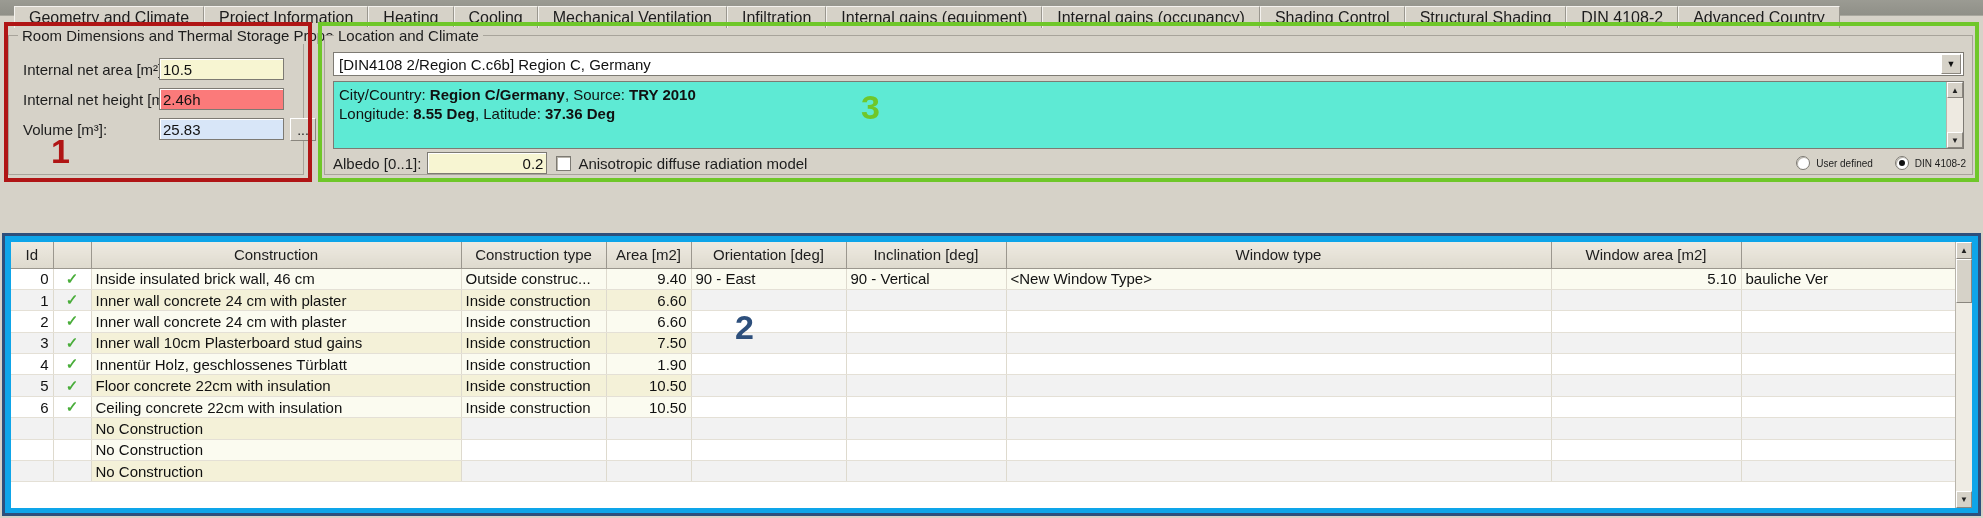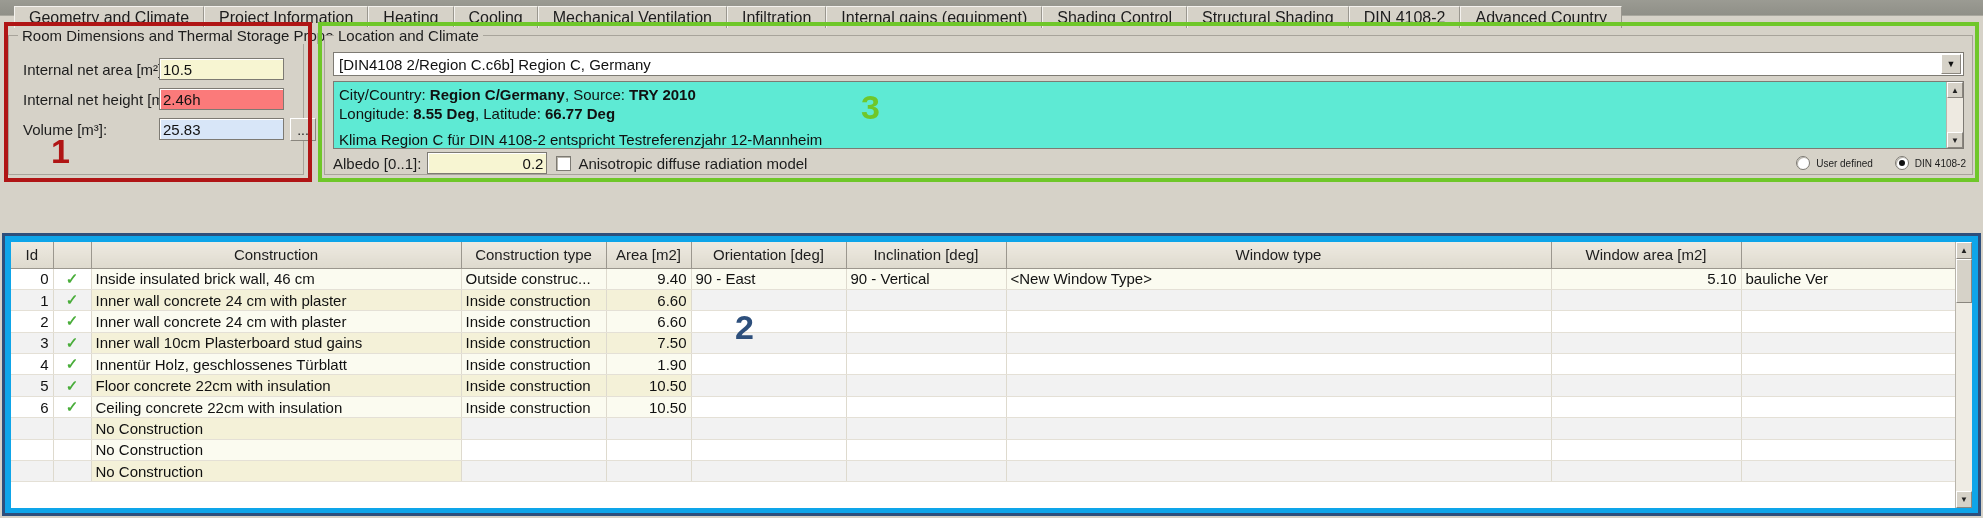--- a/index.html
+++ b/index.html
@@ -293,20 +293,21 @@
 <div id="app">
 
   <div class="tabstrip" id="tabstrip">
       <div class="tab first">Geometry and Climate</div>
       <div class="tab">Project Information</div>
       <div class="tab">Heating</div>
       <div class="tab">Cooling</div>
       <div class="tab">Mechanical Ventilation</div>
       <div class="tab">Infiltration</div>
       <div class="tab">Internal gains (equipment)</div>
+      <div class="tab">Internal gains (occupancy)</div>
       <div class="tab">Shading Control</div>
       <div class="tab">Structural Shading</div>
       <div class="tab">DIN 4108-2</div>
       <div class="tab">Advanced Country</div>
     </div>
 
   <div class="groupbox" id="panel-room">
     <div class="gb-title">Room Dimensions and Thermal Storage Properties</div>
 
     <div class="field-row" style="left:14px; top:22px;">
@@ -332,23 +333,22 @@
     <div class="gb-title">Location and Climate</div>
 
     <div class="combo">
       <span class="combo-text">[DIN4108  2/Region  C.c6b] Region C, Germany</span>
       <span class="combo-arrow">▼</span>
     </div>
 
     <div class="memo">
       <div class="memo-inner">
         <div><span>City/Country: </span><b>Region C/Germany</b><span>, Source: </span><b>TRY 2010</b></div>
-        <div><span>Longitude: </span><b>8.55 Deg</b><span>, Latitude: </span><b>66.77 Deg</b></div>
+        <div><span>Longitude: </span><b>8.55 Deg</b><span>, Latitude: </span><b>37.36 Deg</b></div>
         <div class="memo-blank"></div>
-        <div>Klima Region C für DIN 4108-2 entspricht Testreferenzjahr 12-Mannheim</div>
       </div>
       <div class="vscroll">
         <div class="sbtn">▲</div>
         <div class="sbtn">▼</div>
       </div>
     </div>
 
     <div class="albedo-row">
       <span class="field-label">Albedo  [0..1]:</span>
       <input class="txtbox txt-yellow txt-right" style="width: 120px; margin-left: 6px; padding-left: 20px;" value="0.2">

